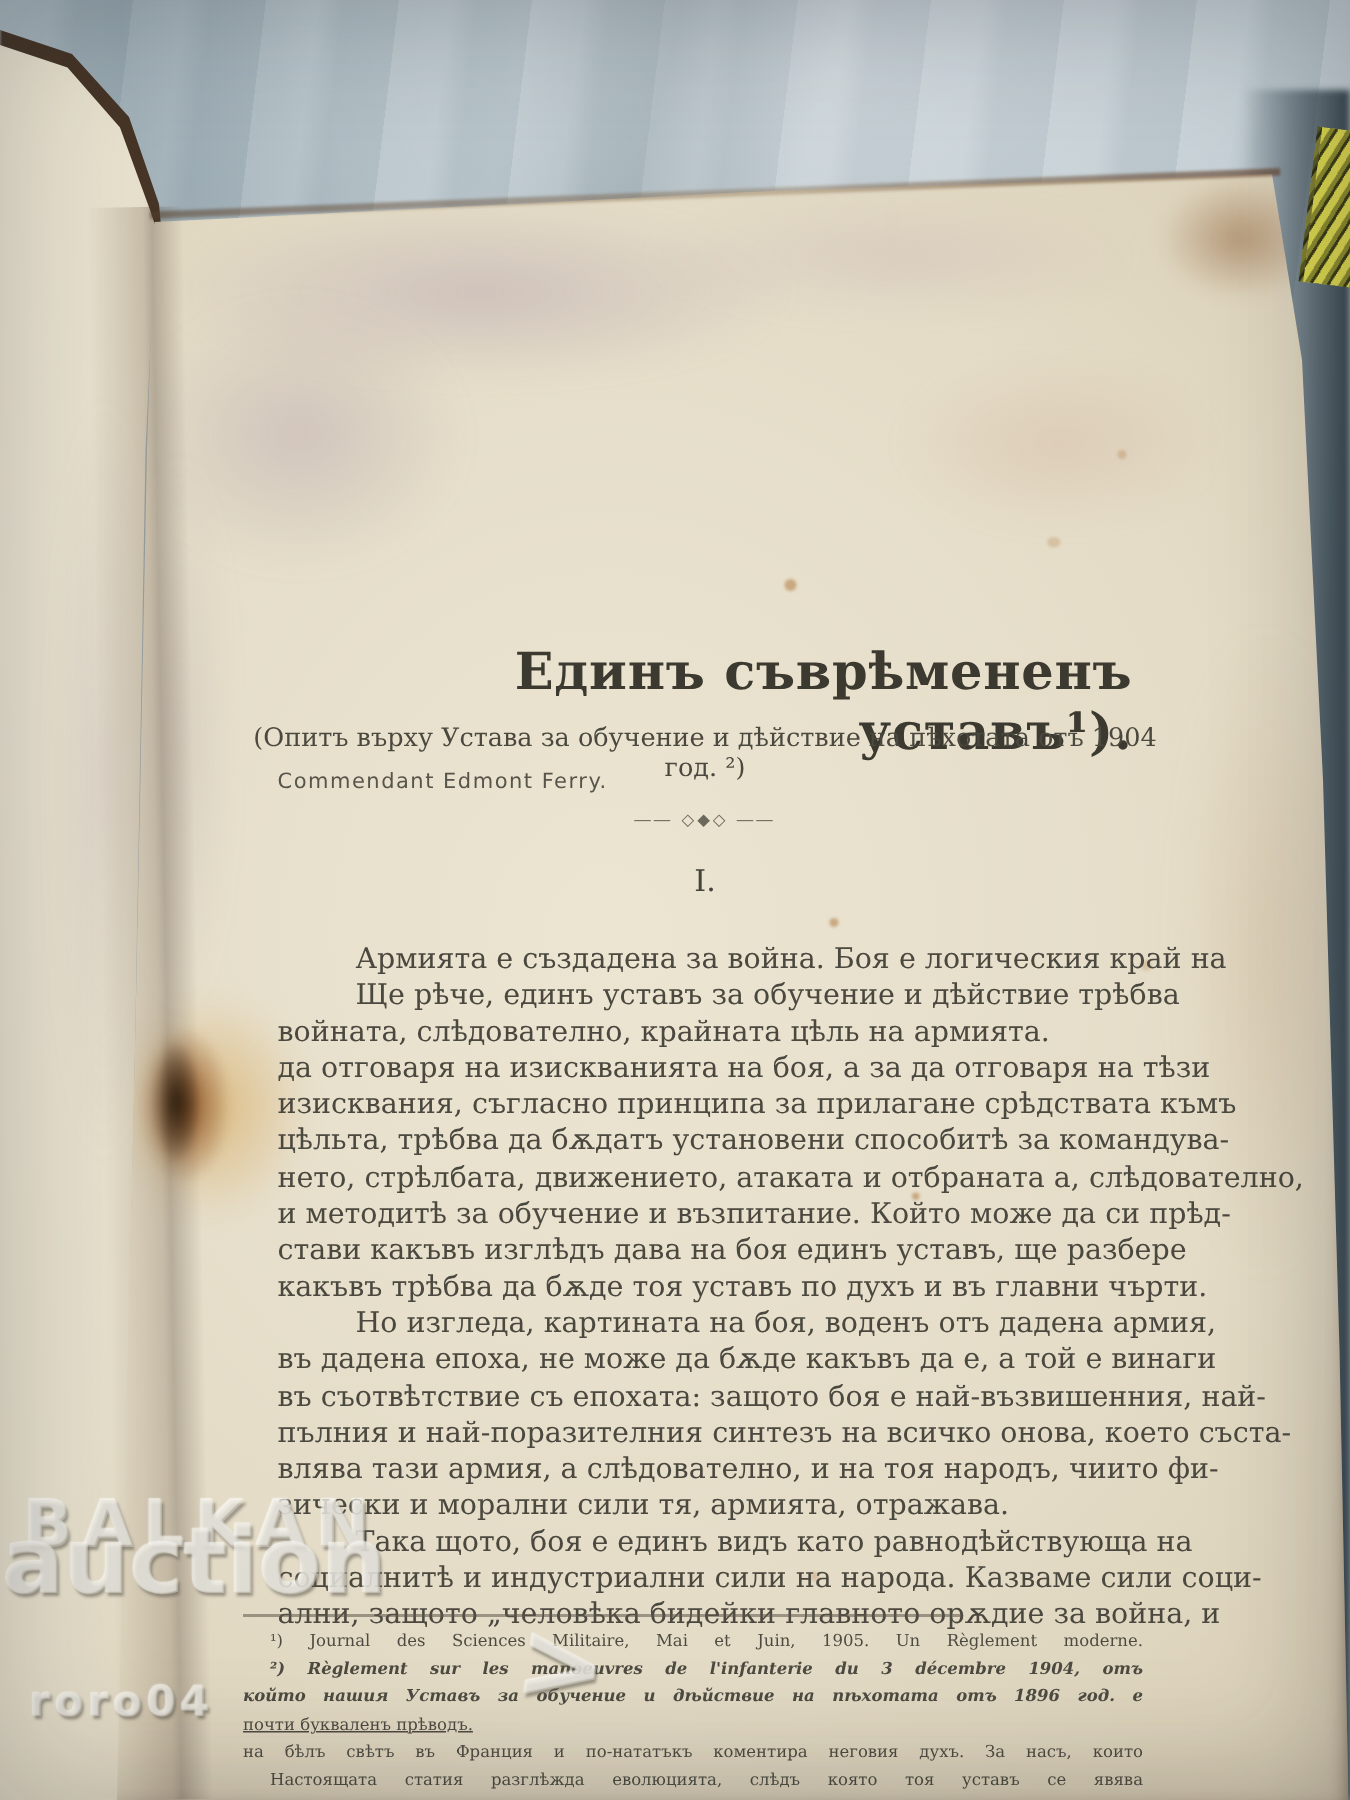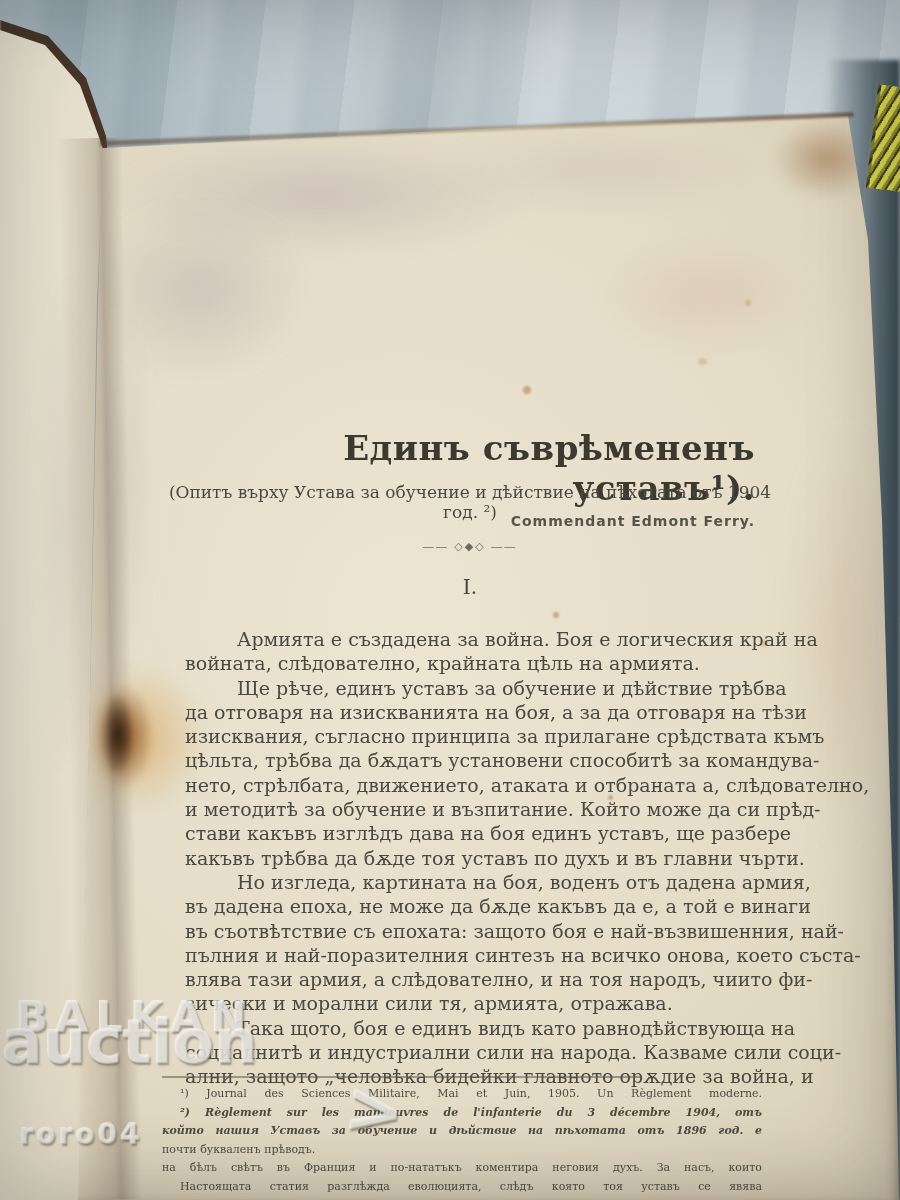--- a/index.html
+++ b/index.html
@@ -71,35 +71,35 @@
 
   .gutter-shadow{left:58px;top:138px;width:74px;height:1062px;
     background:linear-gradient(90deg, rgba(110,90,70,0) 0%, rgba(110,90,70,.26) 50%, rgba(62,46,34,.28) 58%, rgba(110,90,70,0) 86%);
     transform:rotate(-1.1deg);transform-origin:top center;}
 
   
   .txt{color:#46443b;}
   .title{left:185px;top:428px;width:570px;text-align:right;font-size:34px;font-weight:bold;
          letter-spacing:.5px;color:#3b3930;}
   .subtitle{left:150px;top:482px;width:640px;text-align:center;font-size:17px;color:#4b493f;}
-  .author{left:185px;top:513px;width:570px;text-align:right;font-size:14px;font-weight:bold;
+  .author{left:185px;top:513px;width:570px;text-align:left;font-size:14px;font-weight:normal;
           letter-spacing:1px;color:#57554b;font-family:"DejaVu Sans",sans-serif;}
   .divider{left:185px;top:540px;width:570px;text-align:center;font-size:11px;letter-spacing:2px;color:#6c685a;}
   .section{left:185px;top:575px;width:570px;text-align:center;font-size:20px;color:#45433a;}
   .body-block{left:185px;top:627px;width:570px;}
   .body-block .line{position:relative;height:24.3px;line-height:24.3px;font-size:19px;color:#4a483f;
     text-align:justify;text-align-last:justify;white-space:nowrap;}
   .body-block .line.indent{padding-left:52px;}
   .body-block .line.end{text-align-last:left;}
   .fn-rule{left:162px;top:1076px;width:480px;height:2px;background:rgba(95,88,74,.55);}
   .fn-block{left:162px;top:1085px;width:600px;}
   .fn-block .line{position:relative;height:18.6px;line-height:18.6px;font-size:11px;color:#4d4b41;
     text-align:justify;text-align-last:justify;white-space:nowrap;}
   .fn-block .line.indent{padding-left:18px;}
-  .fn-block .line.end{text-align-last:left;}
+  .fn-block .line.end{text-align-last:left;text-decoration:underline;}
   .fn-block .line.italic{font-style:italic;font-weight:bold;}
 
   
   .tape{left:872px;top:86px;width:34px;height:104px;transform:rotate(7deg);
     background:repeating-linear-gradient(115deg,#d8d44e 0 5px,#8a8a2e 5px 8px,#3a3a16 8px 10px);
     border-left:3px solid rgba(35,37,21,.5);}
 
   
   .wm{color:rgba(228,225,212,.40);font-family:"DejaVu Sans",sans-serif;font-weight:bold;
       text-shadow:-1px -1px 1px rgba(255,255,255,.65), 1px 2px 2px rgba(95,90,80,.55);
@@ -146,22 +146,22 @@
 
     <div class="txt title">Единъ съврѣмененъ уставъ¹).</div>
     <div class="txt subtitle">(Опитъ върху Устава за обучение и дѣйствие на пѣхотата отъ 1904 год. ²)</div>
     <div class="txt author">Commendant Edmont Ferry.</div>
     <div class="txt divider">―― ◇◆◇ ――</div>
     <div class="txt section">I.</div>
 
     <div class="body-block">
 
     <div class="line indent">Армията е създадена за война. Боя е логическия край на</div>
+        <div class="line indent">Ще рѣче, единъ уставъ за обучение и дѣйствие трѣбва</div>
         <div class="line end">войната, слѣдователно, крайната цѣль на армията.</div>
-        <div class="line indent">Ще рѣче, единъ уставъ за обучение и дѣйствие трѣбва</div>
         <div class="line">да отговаря на изискванията на боя, а за да отговаря на тѣзи</div>
         <div class="line">изисквания, съгласно принципа за прилагане срѣдствата къмъ</div>
         <div class="line">цѣльта, трѣбва да бѫдатъ установени способитѣ за командува-</div>
         <div class="line">нето, стрѣлбата, движението, атаката и отбраната а, слѣдователно,</div>
         <div class="line">и методитѣ за обучение и възпитание. Който може да си прѣд-</div>
         <div class="line">стави какъвъ изглѣдъ дава на боя единъ уставъ, ще разбере</div>
         <div class="line end">какъвъ трѣбва да бѫде тоя уставъ по духъ и въ главни чърти.</div>
         <div class="line indent">Но изгледа, картината на боя, воденъ отъ дадена армия,</div>
         <div class="line">въ дадена епоха, не може да бѫде какъвъ да е, а той е винаги</div>
         <div class="line">въ съотвѣтствие съ епохата: защото боя е най-възвишенния, най-</div>

